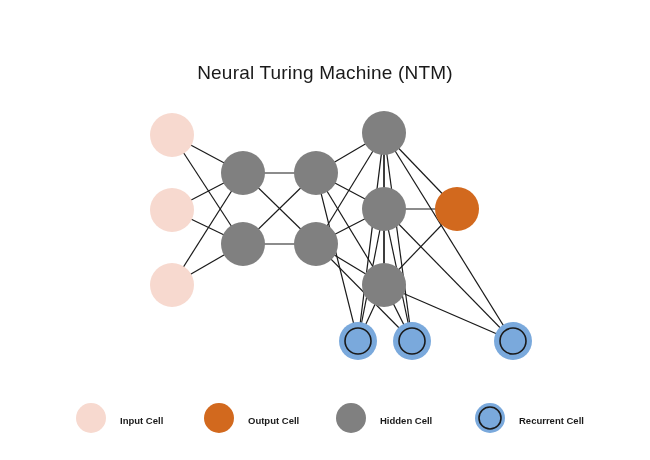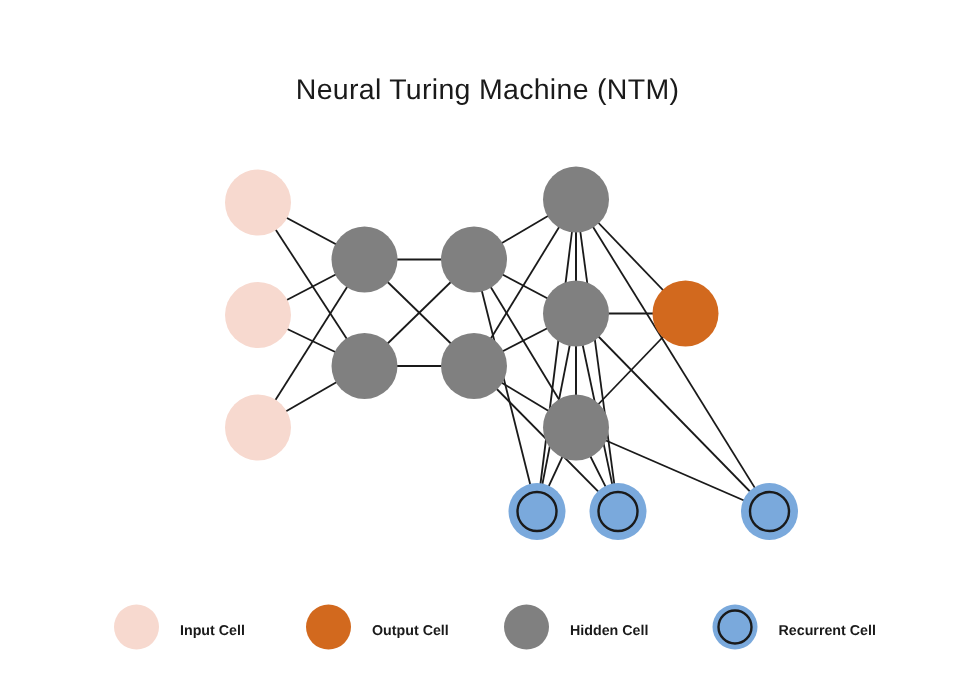--- a/index.html
+++ b/index.html
@@ -15,21 +15,21 @@
     overflow: hidden;
   }
   #diagram-root {
     position: relative;
     width: 650px;
     height: 460px;
   }
   #diagram-title {
     position: absolute;
     left: 0;
-    top: 50px;
+    top: 62px;
     width: 650px;
     text-align: center;
     font-size: 19px;
     color: #1a1a1a;
     font-family: "Liberation Sans", sans-serif;
     letter-spacing: 0.2px;
   }
   svg#network-canvas {
     position: absolute;
     left: 0;

